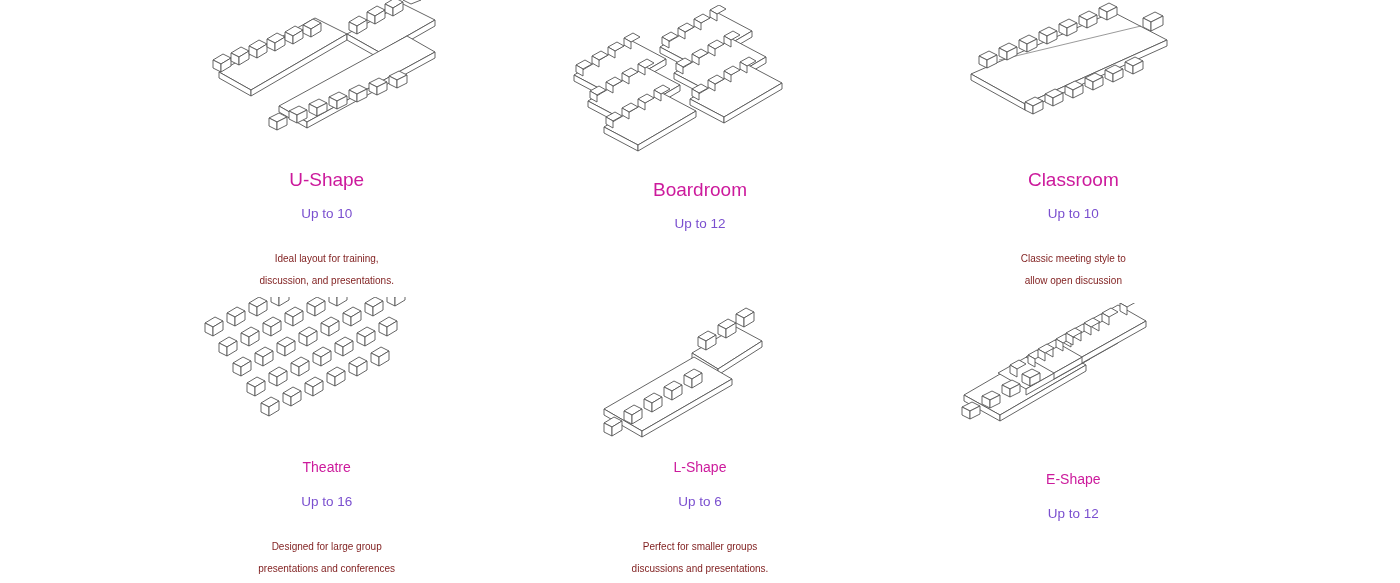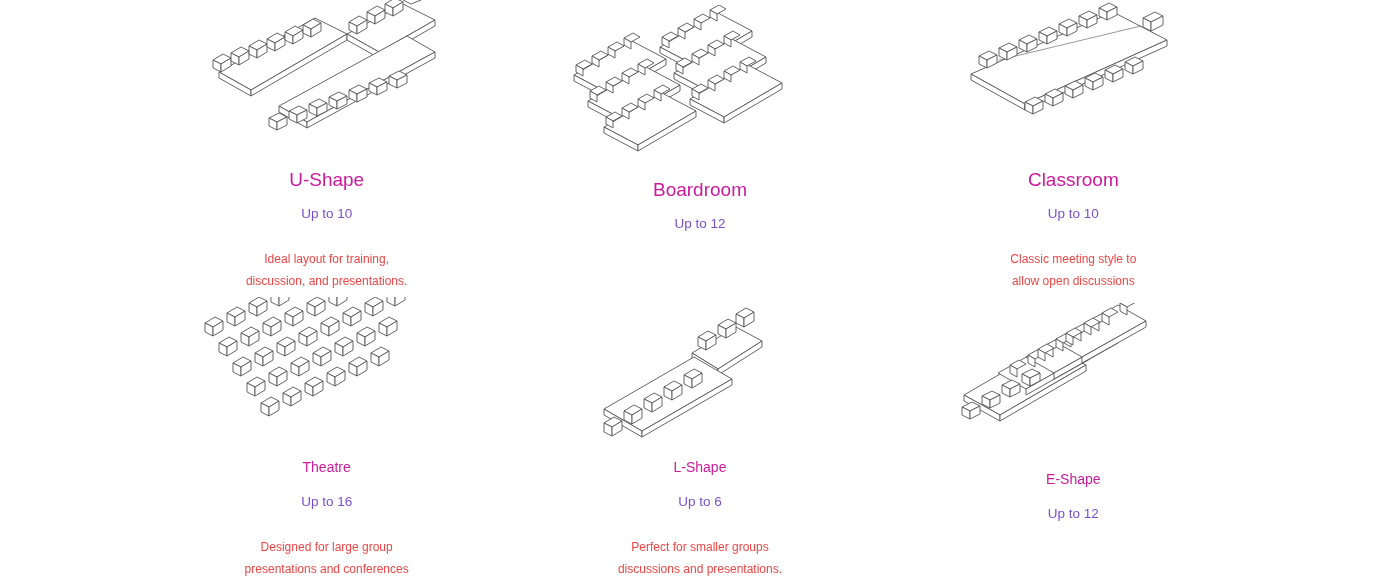--- a/index.html
+++ b/index.html
@@ -47,22 +47,22 @@
     margin-top: 8px;
     font-weight: 400;
   }
   .layout-capacity {
     color: #7a4fcf;
     font-size: 13.5px;
     line-height: 18px;
     margin-top: 14px;
   }
   .layout-desc {
-    color: #ef4444;
-    font-size: 12px;
+    color: #7f1d1d;
+    font-size: 10px;
     line-height: 22px;
     margin-top: 25px;
     max-width: 285px;
     white-space: pre-line;
   }
   .row-2 .layout-title { font-size: 14px; }
 </style>
 </head>
 <body>
 
@@ -306,21 +306,21 @@
         <g>
           <path d="M190 18 l12 -6 l8 4 l-12 6 z" fill="#fff"></path>
             <path d="M190 18 l0 9 l8 4 l0 -9 z" fill="#fff"></path>
             <path d="M198 22 l12 -6 l0 9 l-12 6 z" fill="#fff"></path>
         </g>
       </svg>
     </div>
     <div class="layout-title">Classroom</div>
     <div class="layout-capacity">Up to 10</div>
     <div class="layout-desc">Classic meeting style to
-allow open discussions</div>
+allow open discussion</div>
   </div>
 
   <div class="layout-card row-2">
     <div class="diagram">
       <svg width="260" height="145" viewBox="0 0 260 145" fill="none" stroke="#555" stroke-width="0.9">
         <g id="theatre-rows">
 
           <g transform="translate(0,0)">
             <g transform="translate(0,0)">
               <path d="M8 26 l10 -6 l8 4 l-10 6 z" fill="#fff"></path>

